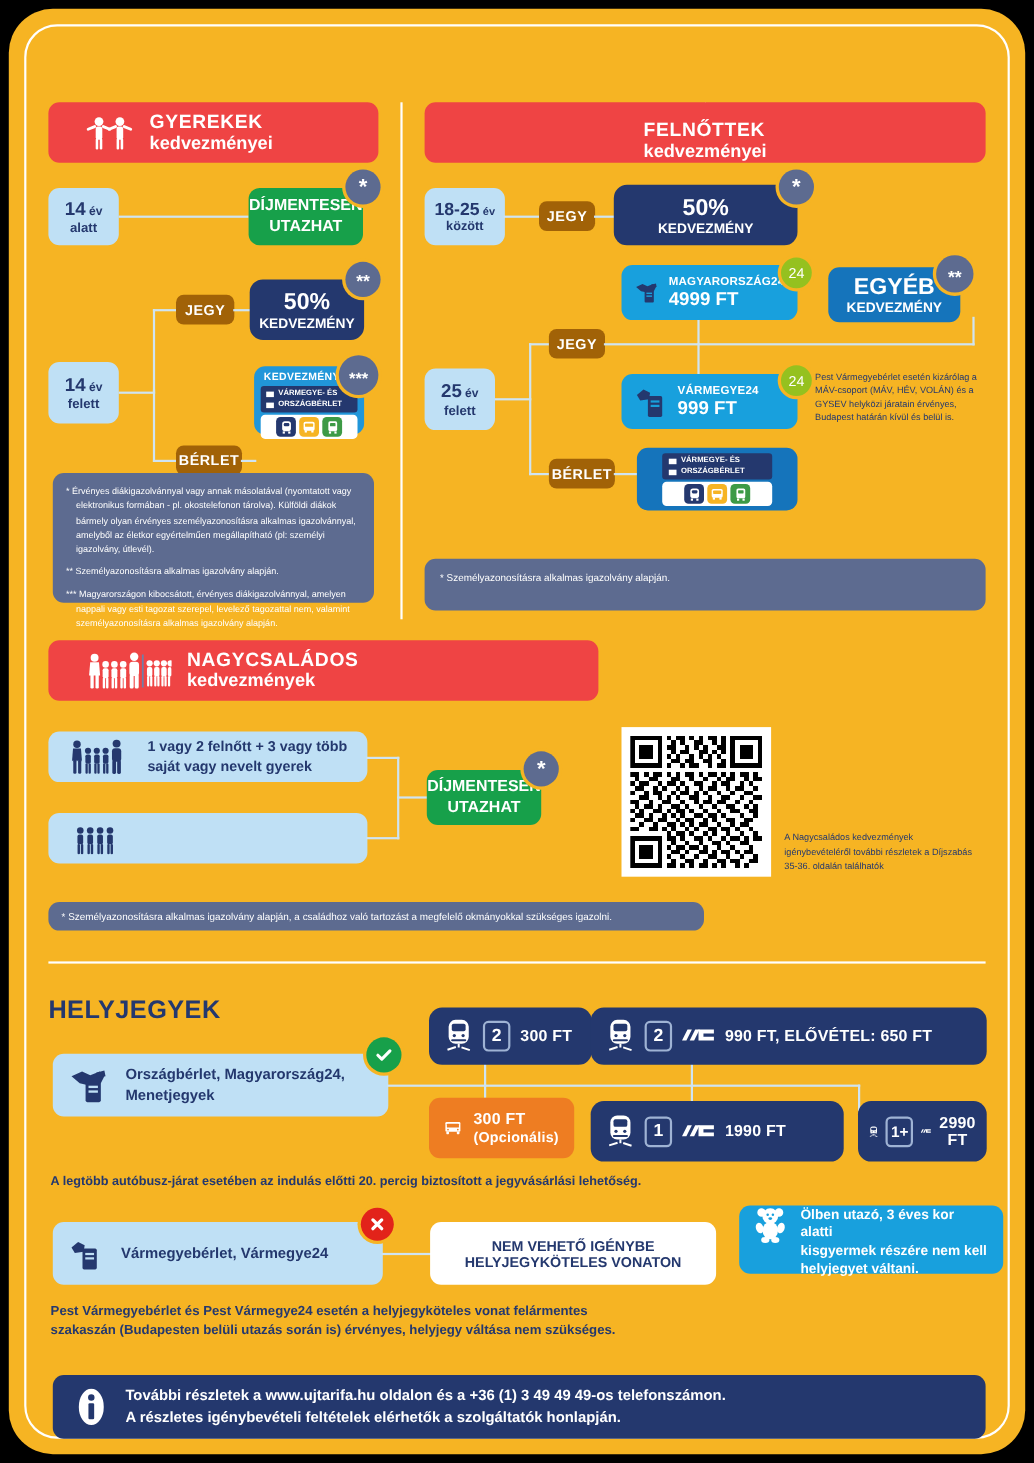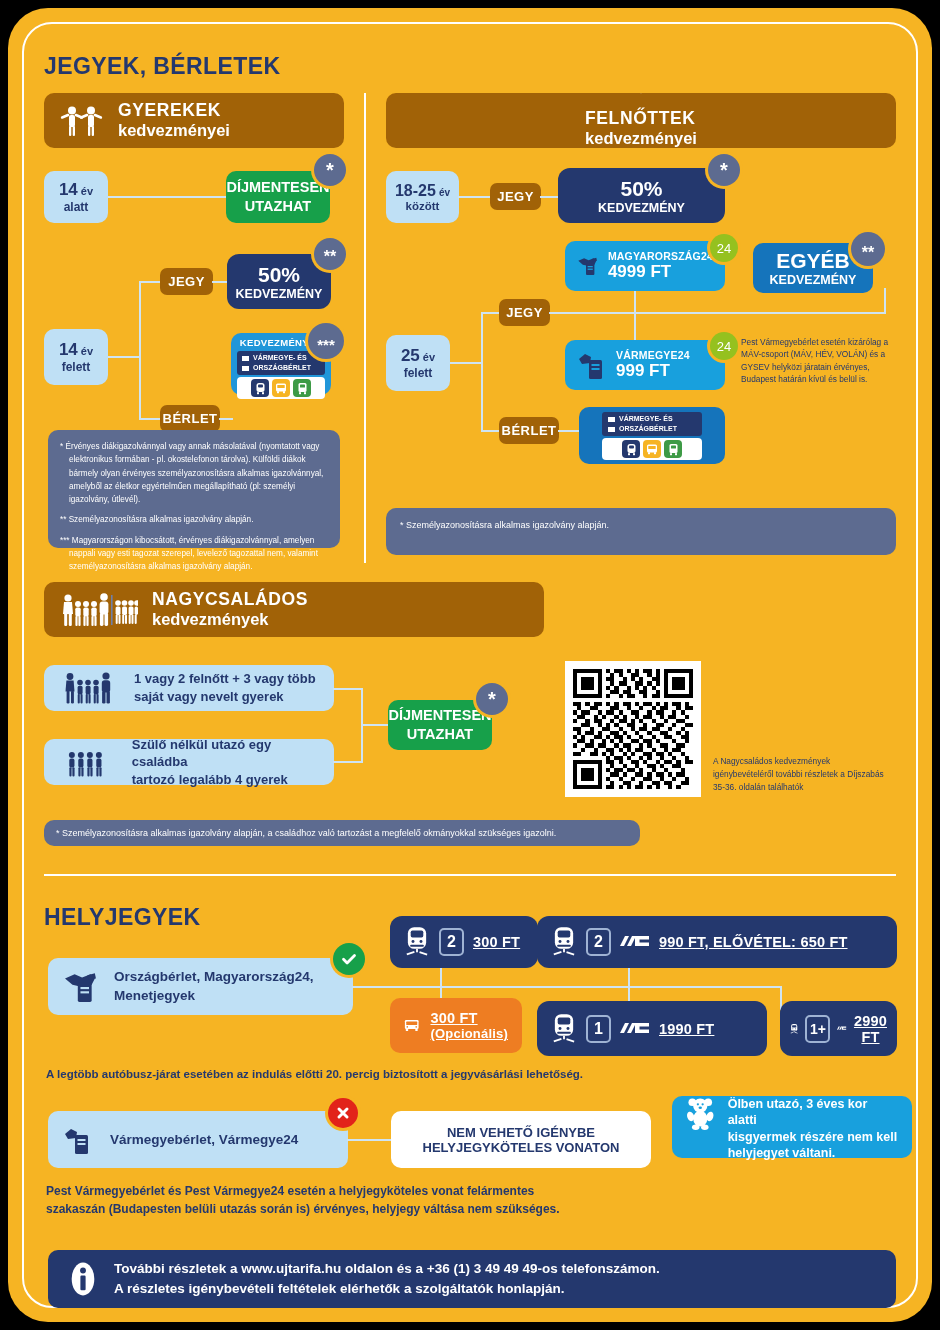--- a/index.html
+++ b/index.html
@@ -25,23 +25,23 @@
   .abs { position: absolute; }
 
   
   .sect-title {
     color: #24386e; font-weight: bold; font-size: 23px;
     letter-spacing: .4px;
   }
 
   
   .hdr {
-    background: #a16207; border-radius: 10px;
+    background: #ef4444; border-radius: 10px;
     display: flex; align-items: center; gap: 14px;
-    padding: 0 16px; color: #fff;
+    padding: 0 34px; color: #fff;
   }
   .hdr-txt-1 { font-size: 17.5px; font-weight: bold; letter-spacing: .6px; line-height: 1.18; }
   .hdr-txt-2 { font-size: 16.5px; font-weight: bold; line-height: 1.18; }
 
   
   .lightbox {
     background: #bfe0f5; border-radius: 10px;
     color: #24386e; display: flex; align-items: center; justify-content: center;
     text-align: center; font-weight: bold;
   }
@@ -104,29 +104,28 @@
   .tc-icons { background:#fff; border-radius:4px; display:flex; gap:3px; align-items:center; justify-content:center; }
   .tc-ic { border-radius: 4px; display:flex; align-items:center; justify-content:center; }
 
   .fare-row { display: flex; align-items: center; gap: 9px; padding: 0 14px; height: 100%; }
   .fare-num {
     border: 2px solid #9fb3d4; border-radius: 5px; color: #fff;
     font-weight: bold; font-size: 16px;
     min-width: 25px; height: 28px;
     display: flex; align-items: center; justify-content: center; padding: 0 3px;
   }
-  .fare-price { color: #fff; font-weight: bold; font-size: 14.5px; letter-spacing: .2px; text-decoration: underline; }
+  .fare-price { color: #fff; font-weight: bold; font-size: 14.5px; letter-spacing: .2px; }
 </style>
 </head>
 <body>
 
 <div class="page">
 <div class="inner-border"></div>
 
-<div class="abs sect-title" style="left:36px; top:45px;">JEGYEK, BÉRLETEK</div>
 
 <div class="abs" style="left:356px; top:85px; width:2px; height:470px; background:#fff;"></div>
 
 <div class="abs hdr" style="left:36px; top:85px; width:300px; height:55px;">
   <svg width="44" height="32" viewBox="0 0 44 32">
     <g fill="#fff">
       <circle cx="12" cy="5.5" r="4"></circle>
           <rect x="9" y="10" width="6" height="12" rx="2"></rect>
       <rect x="9" y="21" width="2.3" height="10" rx="1"></rect>
           <rect x="12.7" y="21" width="2.3" height="10" rx="1"></rect>
@@ -469,24 +468,20 @@
       <circle cx="28" cy="8" r="3"></circle>
           <rect x="25.4" y="11.6" width="5.2" height="9" rx="1.8"></rect>
           <rect x="25.5" y="20.2" width="2.2" height="9.4" rx="1"></rect>
           <rect x="28.5" y="20.2" width="2.2" height="9.4" rx="1"></rect>
       <circle cx="37" cy="8" r="3"></circle>
           <rect x="34.4" y="11.6" width="5.2" height="9" rx="1.8"></rect>
           <rect x="34.5" y="20.2" width="2.2" height="9.4" rx="1"></rect>
           <rect x="37.5" y="20.2" width="2.2" height="9.4" rx="1"></rect>
     </g>
   </svg>
-  <div style="text-align:left; font-size:13px; line-height:1.35;">
-    <div>Szülő nélkül utazó egy családba</div>
-    <div>tartozó legalább 4 gyerek</div>
-  </div>
 </div>
 
 <div class="ln" style="left:325px; top:680px; width:30px; height:2px;"></div>
 <div class="ln" style="left:353px; top:680px; width:2px; height:75px;"></div>
 <div class="ln" style="left:325px; top:753px; width:30px; height:2px;"></div>
 <div class="ln" style="left:353px; top:716px; width:28px; height:2px;"></div>
 
 <div class="abs greenbox" style="left:380px; top:692px; width:104px; height:50px;">
   <div>DÍJMENTESEN</div>
   <div>UTAZHAT</div>

